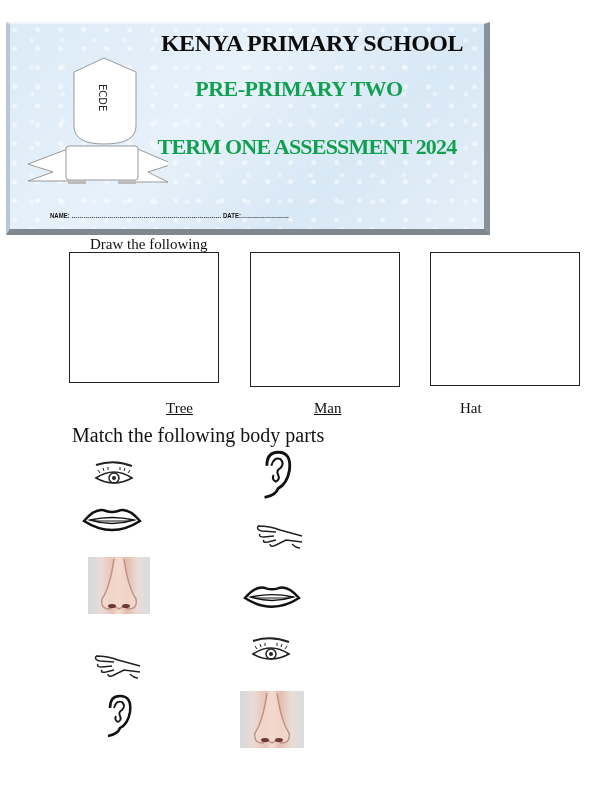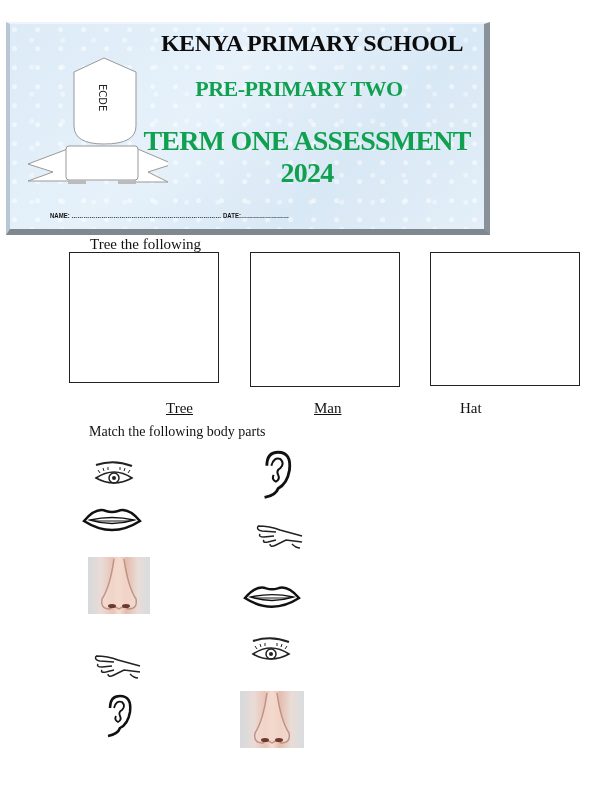--- a/index.html
+++ b/index.html
@@ -14,37 +14,37 @@
       linear-gradient(135deg, #dcebf7 0%, #e6f1fa 40%, #d8e8f5 70%, #e4eff8 100%);
     background-size: 23px 19px, 31px 27px, 100% 100%;
     box-sizing: border-box;
     border-left: 4px solid #b9c7d4;
     border-top: 2px solid #eef4f9;
     border-right: 6px solid #8a9299;
     border-bottom: 6px solid #7f878f;
   }
   .school-title { position: absolute; left: 0; width: 100%; top: 6px; text-align: center; padding-left: 130px; box-sizing: border-box; font-size: 24px; font-weight: bold; letter-spacing: -0.5px; color: #0c0c0c; }
   .level-title { position: absolute; left: 0; width: 100%; top: 52px; text-align: center; padding-left: 104px; box-sizing: border-box; font-size: 22px; font-weight: bold; color: #10a050; letter-spacing: -0.5px; }
-  .term-title { position: absolute; left: 0; width: 100%; top: 101px; text-align: center; padding-left: 120px; box-sizing: border-box; font-size: 28px; font-weight: bold; color: #10a050; letter-spacing: -0.8px; }
+  .term-title { position: absolute; left: 0; width: 100%; top: 110px; text-align: center; padding-left: 120px; box-sizing: border-box; font-size: 22px; font-weight: bold; color: #10a050; letter-spacing: -0.8px; }
   .subject-title { position: absolute; left: 86px; top: 140px; font-family: "DejaVu Sans", sans-serif; font-size: 14.5px; font-weight: bold; color: #111; letter-spacing: -0.3px; }
   .name-line { position: absolute; left: 40px; top: 187px; font-family: "Liberation Sans", sans-serif; font-size: 7.5px; font-weight: bold; color: #111; transform: scaleX(0.8); transform-origin: left; white-space: nowrap; }
 
   .logo { position: absolute; left: 8px; top: 30px; width: 150px; height: 150px; }
 
   
   .draw-instruction { position: absolute; left: 90px; top: 236px; font-size: 15px; }
   .draw-box { position: absolute; border: 1px solid #222; background: #fff; box-sizing: border-box; }
   .box1 { left: 69px; top: 252px; width: 150px; height: 131px; }
   .box2 { left: 250px; top: 252px; width: 150px; height: 135px; }
   .box3 { left: 430px; top: 252px; width: 150px; height: 134px; }
   .draw-label { position: absolute; top: 400px; font-size: 15px; }
   .label1 { left: 166px; text-decoration: underline; }
   .label2 { left: 314px; text-decoration: underline; }
   .label3 { left: 460px; }
-  .match-instruction { position: absolute; left: 72px; top: 424px; font-size: 14px; margin-left: 17px; }
+  .match-instruction { position: absolute; left: 72px; top: 424px; font-size: 20px; }
 
   .part { position: absolute; }
   .nose-img { background: linear-gradient(90deg, #d6d9dc 0%, #eadbd6 22%, #e8c3b6 40%, #f3ddd2 50%, #e4bcae 62%, #e9dcd7 80%, #d9dcde 100%); }
 </style>
 </head>
 <body>
 
 <div class="banner">
   <svg class="logo" viewBox="0 0 150 150">
 
@@ -59,21 +59,21 @@
     <path d="M56,18 L86,4 L118,18 L118,72 Q118,90 86,90 Q56,90 56,72 Z" fill="#ffffff" stroke="#999" stroke-width="1"></path>
     <text x="0" y="0" transform="translate(81,30) rotate(90)" font-family="DejaVu Sans, sans-serif" font-size="10" fill="#222">ECDE</text>
   </svg>
 
   <div class="school-title">KENYA PRIMARY SCHOOL</div>
   <div class="level-title">PRE-PRIMARY TWO</div>
   <div class="term-title">TERM ONE ASSESSMENT 2024</div>
   <div class="name-line">NAME: ………………………………………………………………… DATE:……………………</div>
 </div>
 
-<div class="draw-instruction">Tree the following</div>
+<div class="draw-instruction">Draw the following</div>
 <div class="draw-box box1"></div>
 <div class="draw-box box2"></div>
 <div class="draw-box box3"></div>
 <div class="draw-label label1">Tree</div>
 <div class="draw-label label2">Man</div>
 <div class="draw-label label3">Hat</div>
 
 <div class="match-instruction">Match the following body parts</div>
 
 <svg class="part" style="left:92px;top:460px;width:44px;height:28px" viewBox="0 0 44 28">

